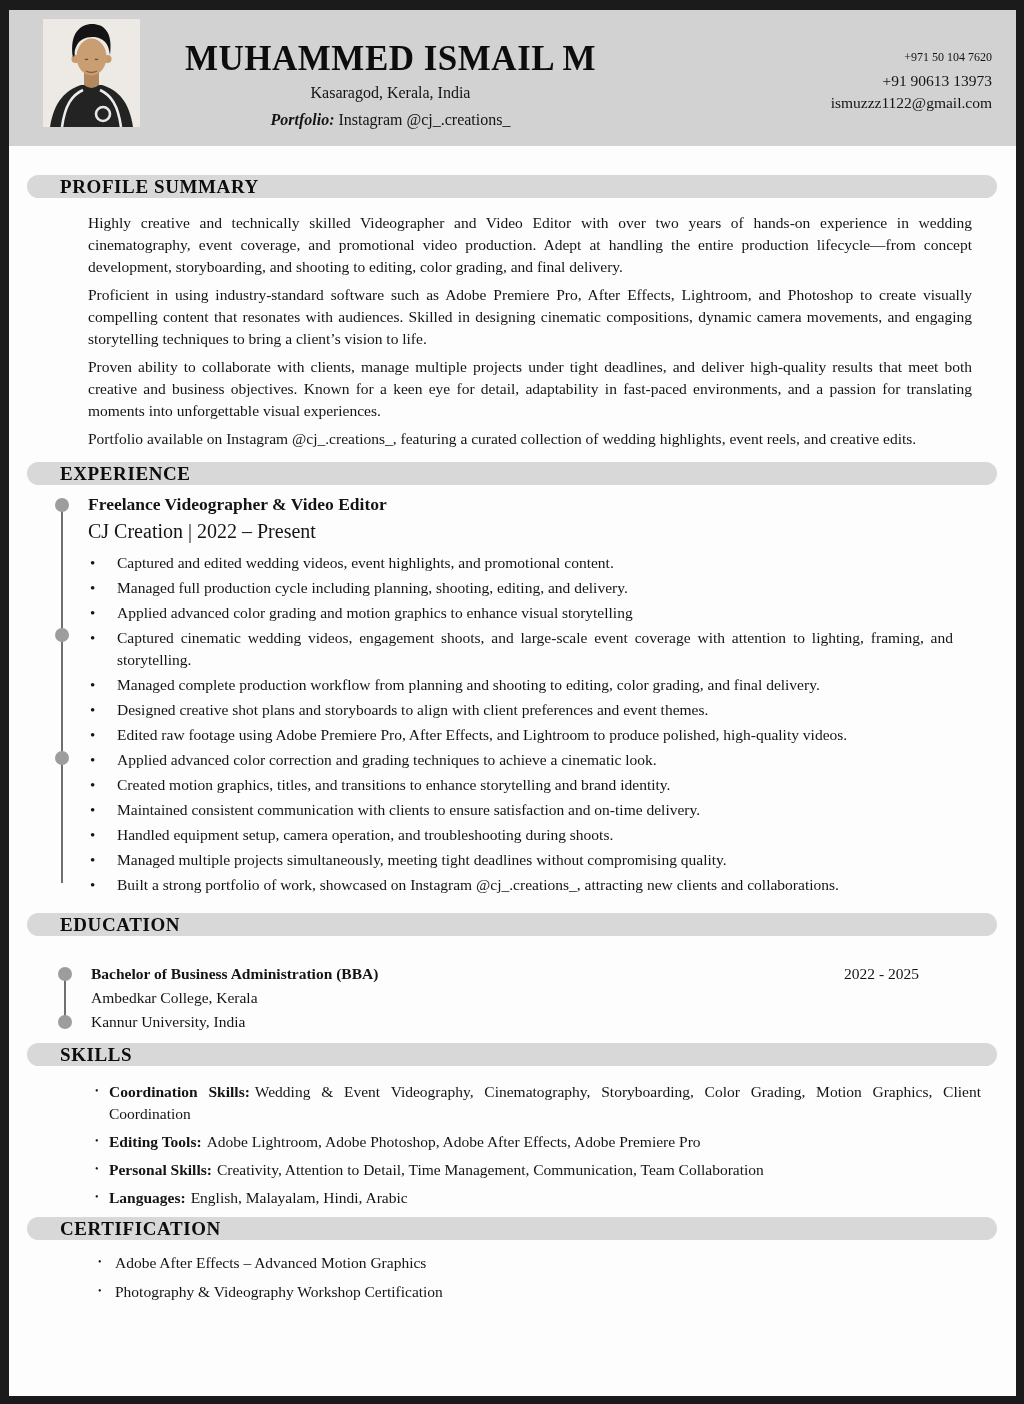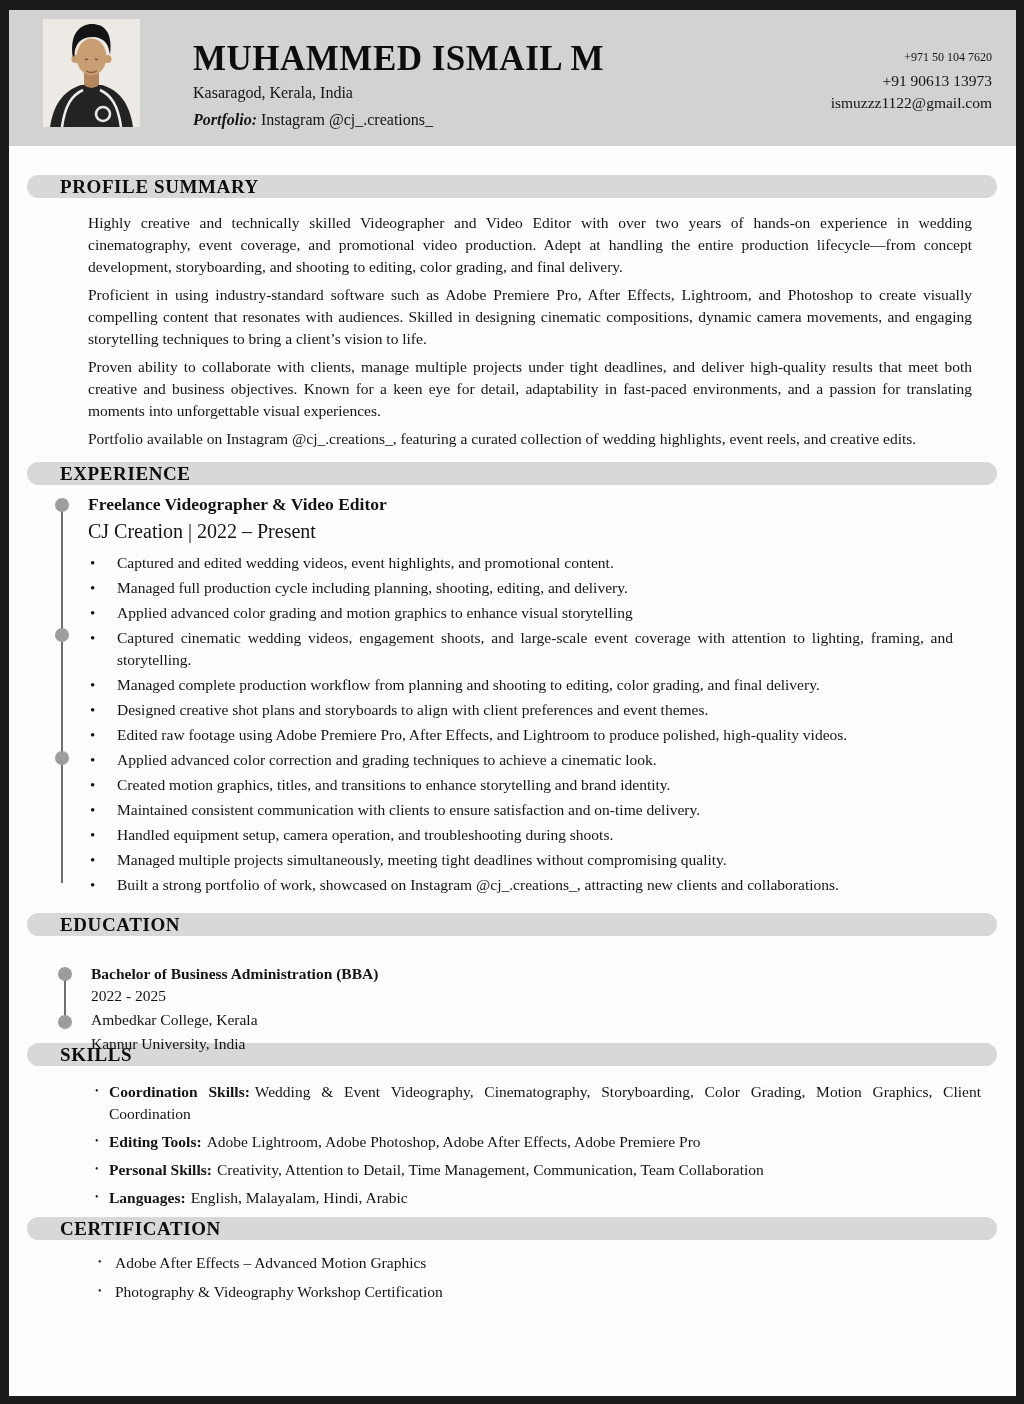--- a/index.html
+++ b/index.html
@@ -21,25 +21,25 @@
     overflow:hidden;
   }
   
   .header-band{
     position:relative;width:100%;height:136px;background:var(--header-bg);
   }
   .photo{
     position:absolute;left:34px;top:9px;width:97px;height:108px;background:#edebe7;
     overflow:hidden;
   }
-  .identity{position:absolute;left:184px;top:30px;}
+  .identity{position:absolute;left:176px;top:30px;}
   .person-name{
     font-size:35px;font-weight:bold;letter-spacing:.5px;line-height:38px;color:#0d0d0d;
   }
-  .id-line{font-size:16px;line-height:24px;margin-top:3px;}
+  .id-line{font-size:16px;line-height:24px;margin-top:3px;text-align:center;}
   .id-line .lbl{font-weight:bold;font-style:italic;}
   .contact{
     position:absolute;right:24px;top:34px;text-align:right;
   }
   .contact .phone-primary{font-size:12px;line-height:26px;}
   .contact .phone-secondary,.contact .email{font-size:15.5px;line-height:22px;}
   
   .pill{
     margin-left:18px;width:970px;height:23px;background:var(--pill-bg);
     border-radius:16px;display:flex;align-items:center;padding-left:33px;
@@ -77,21 +77,21 @@
     content:"\2022";position:absolute;left:-27px;top:0;font-size:15px;
   }
   
   .education{position:relative;margin-top:27px;height:72px;}
   .edu-timeline-line{
     position:absolute;left:55px;top:12px;width:2px;height:48px;background:var(--timeline-line);
   }
   .edu-dot-1{top:4px;left:49px;}
   .edu-dot-2{top:52px;left:49px;}
   .edu-row{
-    margin-left:82px;width:828px;display:flex;justify-content:space-between;align-items:baseline;flex-direction:column;
+    margin-left:82px;width:828px;display:flex;justify-content:space-between;align-items:baseline;
   }
   .degree{font-size:15.5px;font-weight:bold;line-height:22px;}
   .edu-dates{font-size:15.5px;line-height:22px;}
   .edu-line{margin:2px 0 0 82px;font-size:15.5px;line-height:22px;}
   
   .skills-list{margin:15px 0 0 100px;width:872px;list-style:none;}
   .skills-list li{
     position:relative;font-size:15.5px;line-height:22px;margin-bottom:6px;text-align:justify;
   }
   .skills-list li::before{

